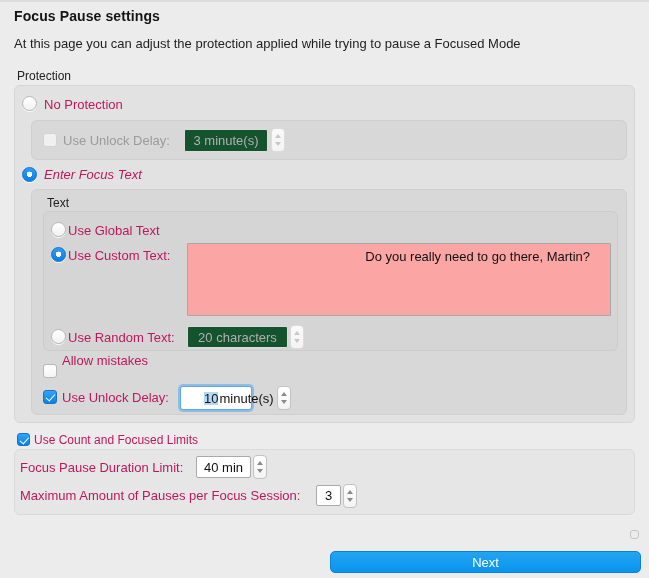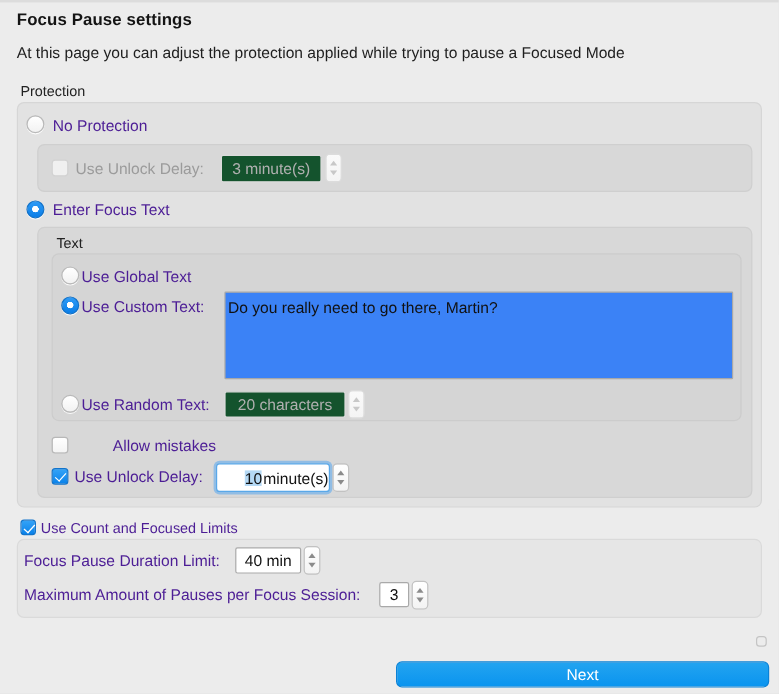--- a/index.html
+++ b/index.html
@@ -91,21 +91,21 @@
     left: 4px; top: 1px;
     width: 4px; height: 8px;
     border: solid #fff;
     border-width: 0 1.8px 1.8px 0;
     transform: rotate(42deg);
   }
 
   .lbl {
     position: absolute;
     font-size: 13px;
-    color: #4c1d95;
+    color: #be185d;
     white-space: nowrap;
   }
   .lbl.disabled { color: #9b9b9b; }
   .lbl.small { font-size: 12px; }
 
   
   .field {
     position: absolute;
     box-sizing: border-box;
     background: #ffffff;
@@ -163,27 +163,28 @@
   .stepper .up   { top: 5px;  border-bottom: 4px solid #8b8b8b; }
   .stepper .down { bottom: 5px; border-top: 4px solid #8b8b8b; }
   .stepper.disabled { border-color: #dcdcdc; background: linear-gradient(#fafafa,#f4f4f4); }
   .stepper.disabled .up   { border-bottom-color: #c8c8c8; }
   .stepper.disabled .down { border-top-color: #c8c8c8; }
 
   
   .textarea {
     position: absolute;
     box-sizing: border-box;
-    background: #3b82f6;
+    background: #fca5a5;
     border: 1px solid #a8a8a8;
     border-radius: 1px;
     font-size: 13px;
     color: #111;
-    padding: 5px 2px;
+    padding: 5px 20px;
     overflow: hidden;
+    text-align: right;
   }
 
   
   .btn {
     position: absolute;
     box-sizing: border-box;
     border-radius: 5px;
     font-size: 13px;
     display: flex; align-items: center; justify-content: center;
   }
@@ -225,21 +226,21 @@
 <div class="group-box inner" style="left:31px; top:120px; width:596px; height:40px;"></div>
 <div class="checkbox disabled" style="left:43px; top:133px;"></div>
 <div class="lbl disabled" style="left:63px; top:133px;">Use Unlock Delay:</div>
 <div class="field disabled" style="left:184px; top:129px; width:84px; height:23px;">3 minute(s)</div>
 <div class="stepper disabled" style="left:271px; top:128px;">
   <span class="arr up"></span>
   <span class="arr down"></span>
 </div>
 
 <div class="radio checked" style="left:22px; top:167px;"></div>
-<div class="lbl" style="left:44px; top:167px;">Enter Focus Text</div>
+<div class="lbl" style="left:44px; top:167px;font-style:italic;">Enter Focus Text</div>
 
 <div class="group-box inner" style="left:31px; top:189px; width:596px; height:226px;"></div>
 
 <div class="group-label" style="left:47px; top:196px;">Text</div>
 <div class="group-box sub" style="left:43px; top:211px; width:575px; height:140px;"></div>
 
 <div class="radio" style="left:51px; top:222px;"></div>
 <div class="lbl" style="left:68px; top:223px;">Use Global Text</div>
 
 <div class="radio checked" style="left:51px; top:247px;"></div>
@@ -248,25 +249,25 @@
 
 <div class="radio" style="left:51px; top:329px;"></div>
 <div class="lbl" style="left:68px; top:330px;">Use Random Text:</div>
 <div class="field disabled" style="left:187px; top:326px; width:101px; height:22px;">20 characters</div>
 <div class="stepper disabled" style="left:290px; top:325px;">
   <span class="arr up"></span>
   <span class="arr down"></span>
 </div>
 
 <div class="checkbox" style="left:43px; top:364px;"></div>
-<div class="lbl" style="left:62px; top:364px;margin-left:32px;">Allow mistakes</div>
+<div class="lbl" style="left:62px; top:353px;">Allow mistakes</div>
 
 <div class="checkbox checked" style="left:43px; top:390px;"></div>
 <div class="lbl" style="left:62px; top:390px;">Use Unlock Delay:</div>
-<div class="field focused" style="left:180px; top:386px; width:95px; height:24px;padding-left:23px;">
+<div class="field focused" style="left:180px; top:386px; width:72px; height:24px;padding-left:23px;">
     <span class="sel">10</span>
     <span class="caret"></span>
     <span> minute(s)</span>
   </div>
 <div class="stepper" style="left:277px; top:386px;">
   <span class="arr up"></span>
   <span class="arr down"></span>
 </div>
 
 <div class="checkbox checked" style="left:17px; top:433px; width:13px; height:13px;"></div>

